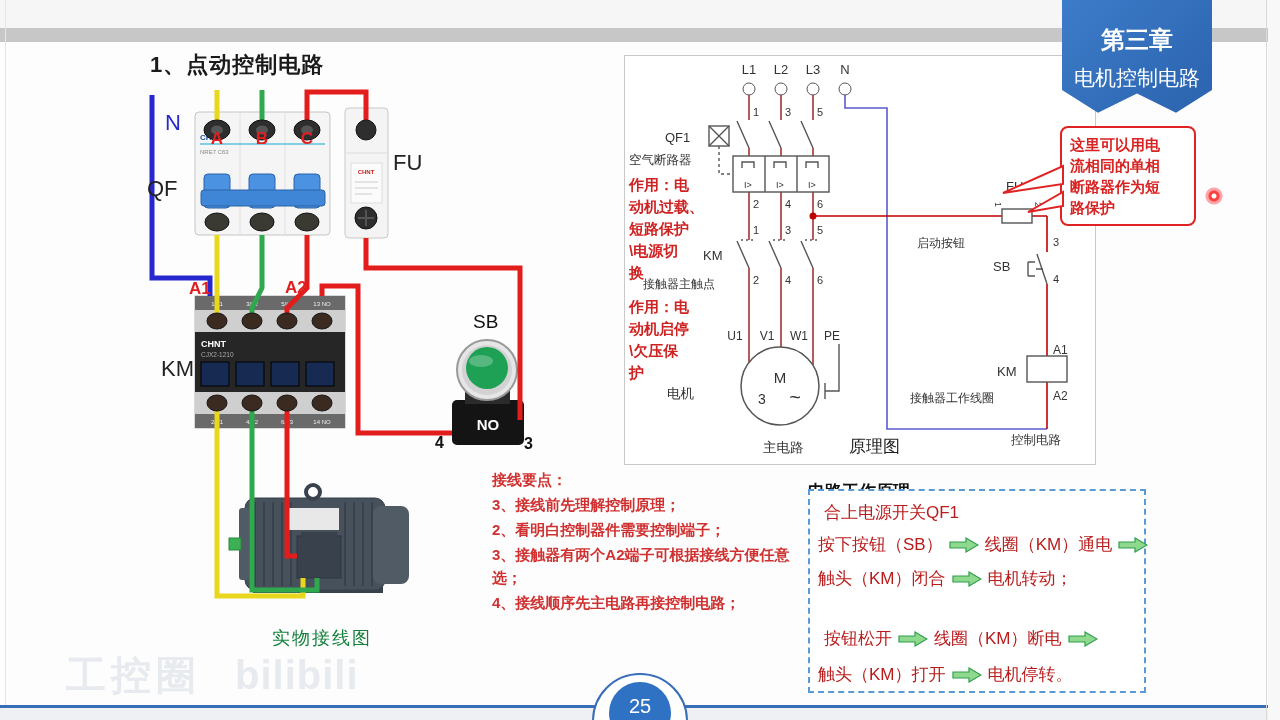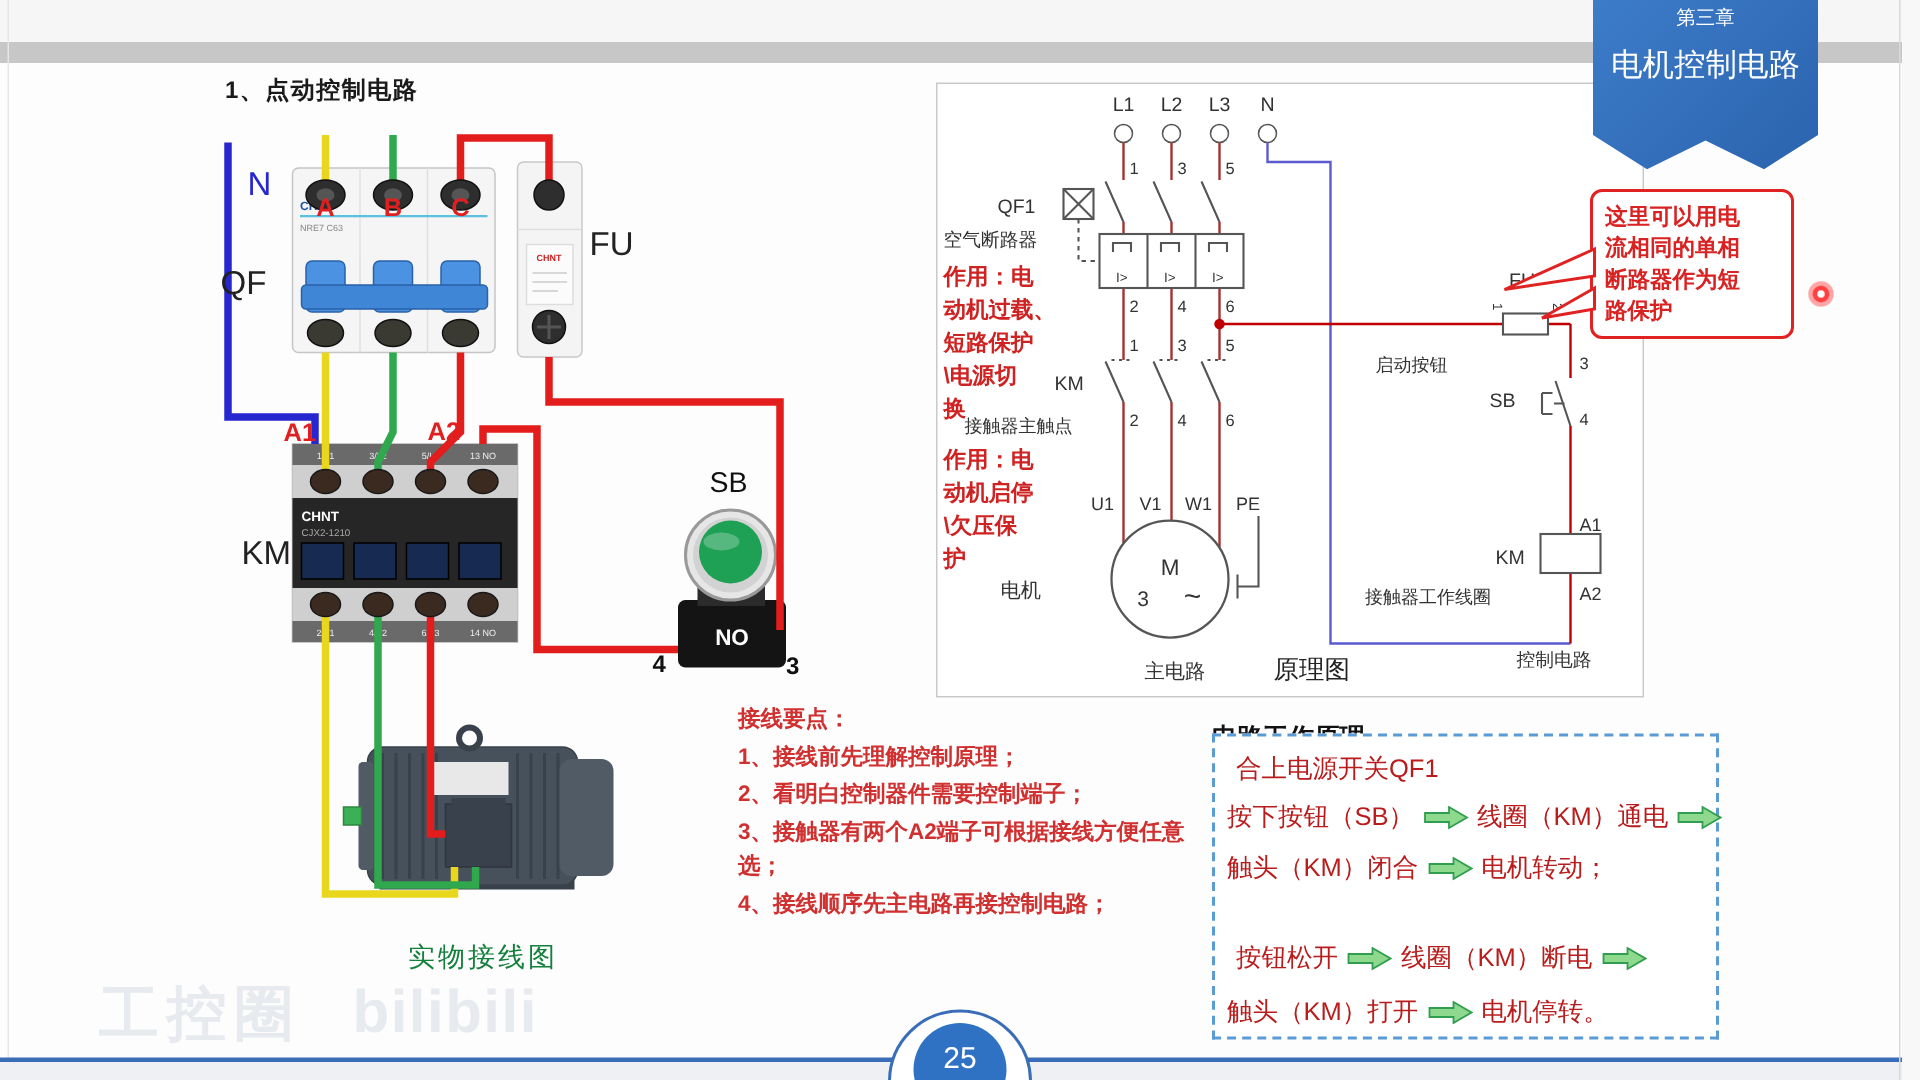--- a/index.html
+++ b/index.html
@@ -5,33 +5,33 @@
   html,body{margin:0;padding:0;background:#fff;}
   .stage{position:relative;width:1280px;height:720px;overflow:hidden;
          font-family:"Liberation Sans","DejaVu Sans",sans-serif;background:#fdfdfd;}
   .abs{position:absolute;}
   svg text{font-family:"Liberation Sans","DejaVu Sans",sans-serif;}
   .top-strip{left:0;top:0;width:1280px;height:28px;background:#f6f6f6;}
   .gray-bar{left:0;top:28px;width:1268px;height:14px;background:#c7c7c7;}
   .left-edge{left:5px;top:0;width:1px;height:720px;background:#e6e6e6;}
   .right-margin{left:1268px;top:0;width:12px;height:720px;background:#f8f8f8;}
   .right-line{left:1266px;top:0;width:1px;height:720px;background:#d9d9d9;}
-  .page-title{left:150px;top:50px;font-size:16px;font-weight:600;color:#1a1a1a;letter-spacing:1px;}
+  .page-title{left:150px;top:50px;font-size:22px;font-weight:600;color:#1a1a1a;letter-spacing:1px;}
   .schem-box{left:588px;top:55px;width:470px;height:408px;background:#fff;border:1px solid #c9c9c9;margin-left:36px;}
   .note-red{font-size:15px;font-weight:bold;color:#cf2222;line-height:22px;}
   .photo-caption{left:272px;top:626px;font-size:18px;color:#15803d;letter-spacing:2px;}
   .notes-block{left:490px;top:466px;width:325px;}
   .notes-block p{margin:2px;font-size:15px;font-weight:bold;color:#d03030;line-height:23px;}
   .prin-title{left:808px;top:480px;font-size:17px;font-weight:bold;color:#111;}
   .prin-box{left:808px;top:489px;width:338px;height:204px;border:2px dashed #5b9bd5;background:#fff;box-sizing:border-box;}
   .pline{position:absolute;left:8px;display:flex;align-items:center;gap:6px;font-size:17px;color:#b91c1c;white-space:nowrap;}
   .garr path{fill:#8fd98f;stroke:#2f9e4e;stroke-width:1.2;}
   .ribbon{left:1062px;top:0;width:150px;height:120px;background:linear-gradient(135deg,#3d7cc9,#2a62ad);
           clip-path:polygon(0 0,100% 0,100% 75%,76% 94%,50% 78%,24% 94%,0 75%);color:#fff;text-align:center;}
-  .ribbon .tag{margin-top:3px;font-size:13px;}
+  .ribbon .tag{margin-top:24px;font-size:24px;font-weight:bold;}
   .ribbon .name{margin-top:8px;font-size:21px;font-weight:normal;}
   .callout{left:1060px;top:126px;width:116px;padding:6px 8px;border:2px solid #e02222;border-radius:8px;
            background:#fff;font-size:15px;font-weight:bold;color:#d92222;line-height:21px;z-index:5;}
   .laser{left:1204px;top:186px;width:20px;height:20px;border-radius:50%;
          background:radial-gradient(circle,#ffffff 0 2px,#ff4040 3px 5px,rgba(255,60,60,.45) 6px 8px,rgba(255,60,60,0) 9px);}
   .watermark{left:66px;top:648px;display:flex;align-items:center;gap:34px;color:#e7eaee;}
   .wm-brand{font-size:40px;font-weight:bold;letter-spacing:5px;}
   .wm-platform{font-size:40px;font-weight:bold;letter-spacing:1px;}
   .footer-line{left:0;top:705px;width:1268px;height:3px;background:#3a6db8;}
   .footer-below{left:0;top:708px;width:1268px;height:12px;background:#eef0f4;}
@@ -286,21 +286,21 @@
     <div class="abs" style="left:4px;top:240px;">
       <div class="note-red">作用：电</div>
       <div class="note-red">动机启停</div>
       <div class="note-red">\欠压保</div>
       <div class="note-red">护</div>
     </div>
   </div>
 
   <div class="abs notes-block">
     <p>接线要点：</p>
-    <p>1、接线前先理解控制原理；</p>
+    <p>3、接线前先理解控制原理；</p>
     <p>2、看明白控制器件需要控制端子；</p>
     <p>3、接触器有两个A2端子可根据接线方便任意选；</p>
     <p>4、接线顺序先主电路再接控制电路；</p>
   </div>
 
   <div class="abs prin-title">电路工作原理</div>
   <div class="abs prin-box">
     <div class="pline" style="top:10px;left:14px;">
       <span>合上电源开关QF1</span>
     </div>

